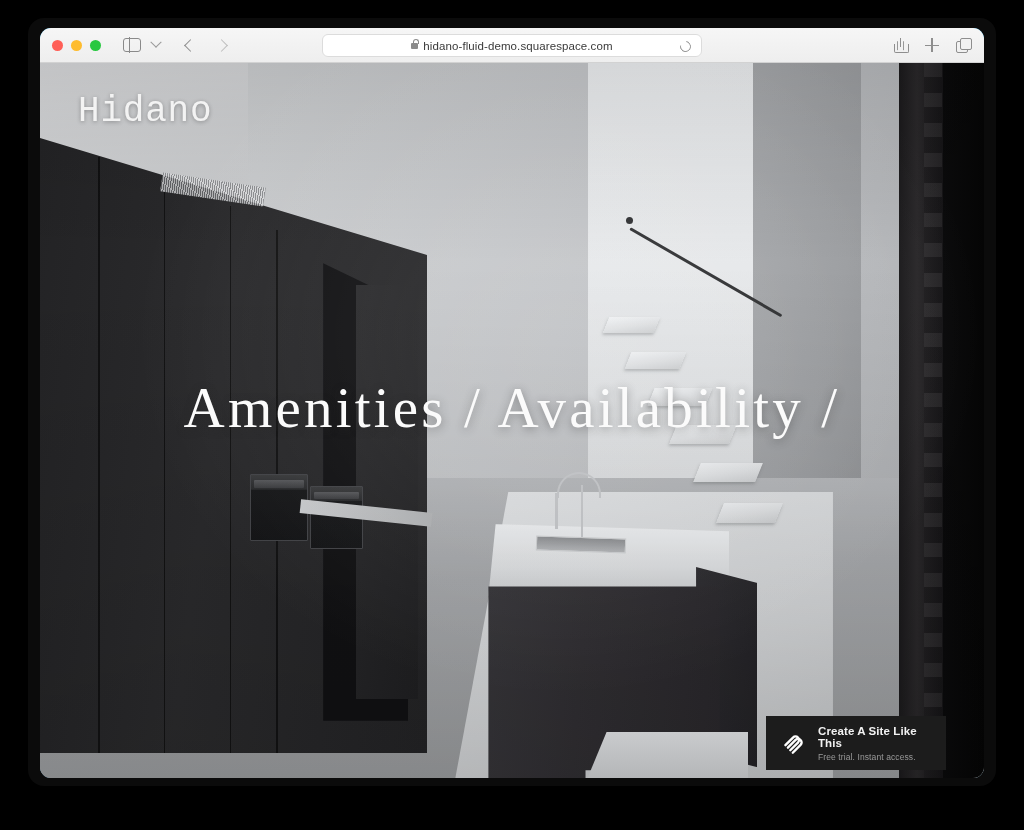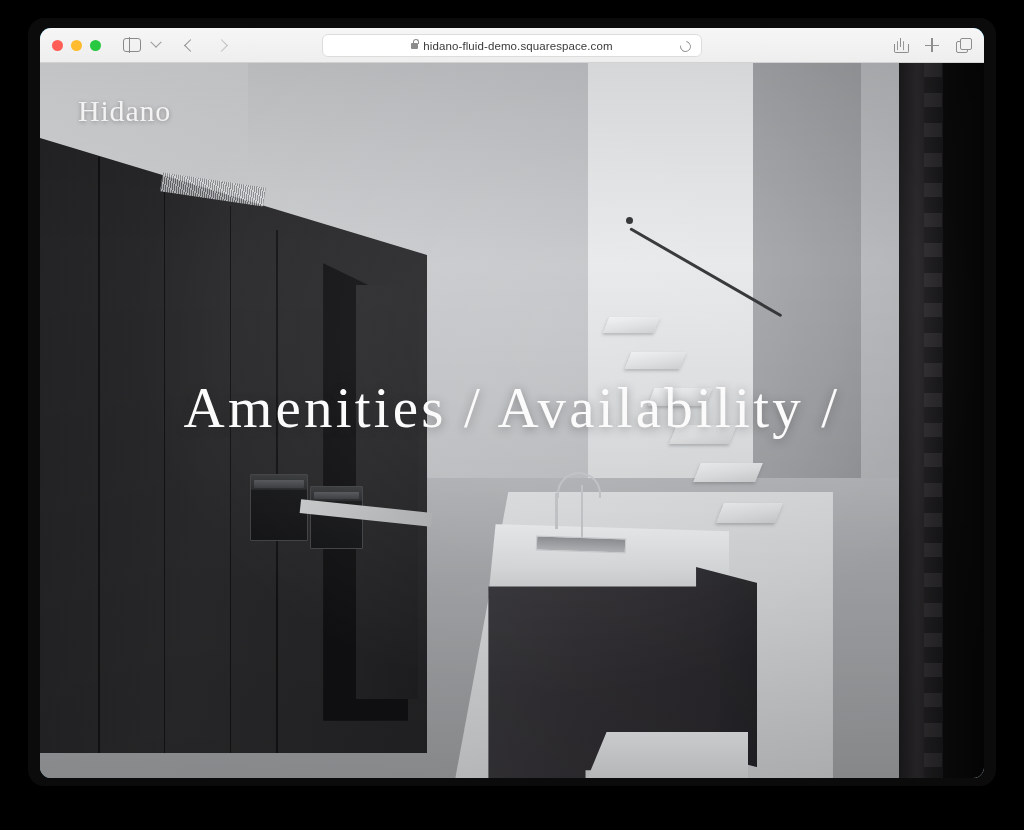--- a/index.html
+++ b/index.html
@@ -417,22 +417,22 @@
     position: absolute;
     left: 0; top: 0;
     width: 100%; height: 96px;
     display: flex;
     align-items: center;
     justify-content: space-between;
     padding: 0 38px;
     z-index: 6;
   }
   #site-logo {
-    font-family: Liberation Serif, serif;
-    font-size: 30px;
+    font-family: Liberation Mono, monospace;
+    font-size: 36px;
     color: #f3f3f3;
     letter-spacing: 0.8px;
     text-shadow: 0 1px 4px rgba(0,0,0,0.30);
   }
   #contact-button {
     border: 1.6px solid #f0f0f0;
     color: #f5f5f5;
     background: transparent;
     font-size: 10.5px;
     letter-spacing: 1.7px;
@@ -575,16 +575,28 @@
       </div>
 
       <div id="site-header">
         <div id="site-logo">Hidano</div>
       </div>
 
       <div id="hero-headline">
         <div class="headline-line">Amenities / Availability /</div>
       </div>
 
+      <div id="sqs-badge">
+        <svg id="sqs-logo" viewBox="0 0 48 48">
+          <g fill="none" stroke="#ffffff" stroke-width="4.4" stroke-linecap="round">
+            <path d="M10 28 L24 14 a6.5 6.5 0 0 1 9.2 9.2 L19 37.4"></path>
+            <path d="M14.6 32.6 L28.8 18.4 a6.5 6.5 0 0 1 9.2 9.2 L23.6 42"></path>
+          </g>
+        </svg>
+        <div id="sqs-text">
+          <span id="sqs-title">Create A Site Like This</span>
+          <span id="sqs-sub">Free trial. Instant access.</span>
+        </div>
+      </div>
 
     </div>
   </div>
 </div>
 
 </body></html>

